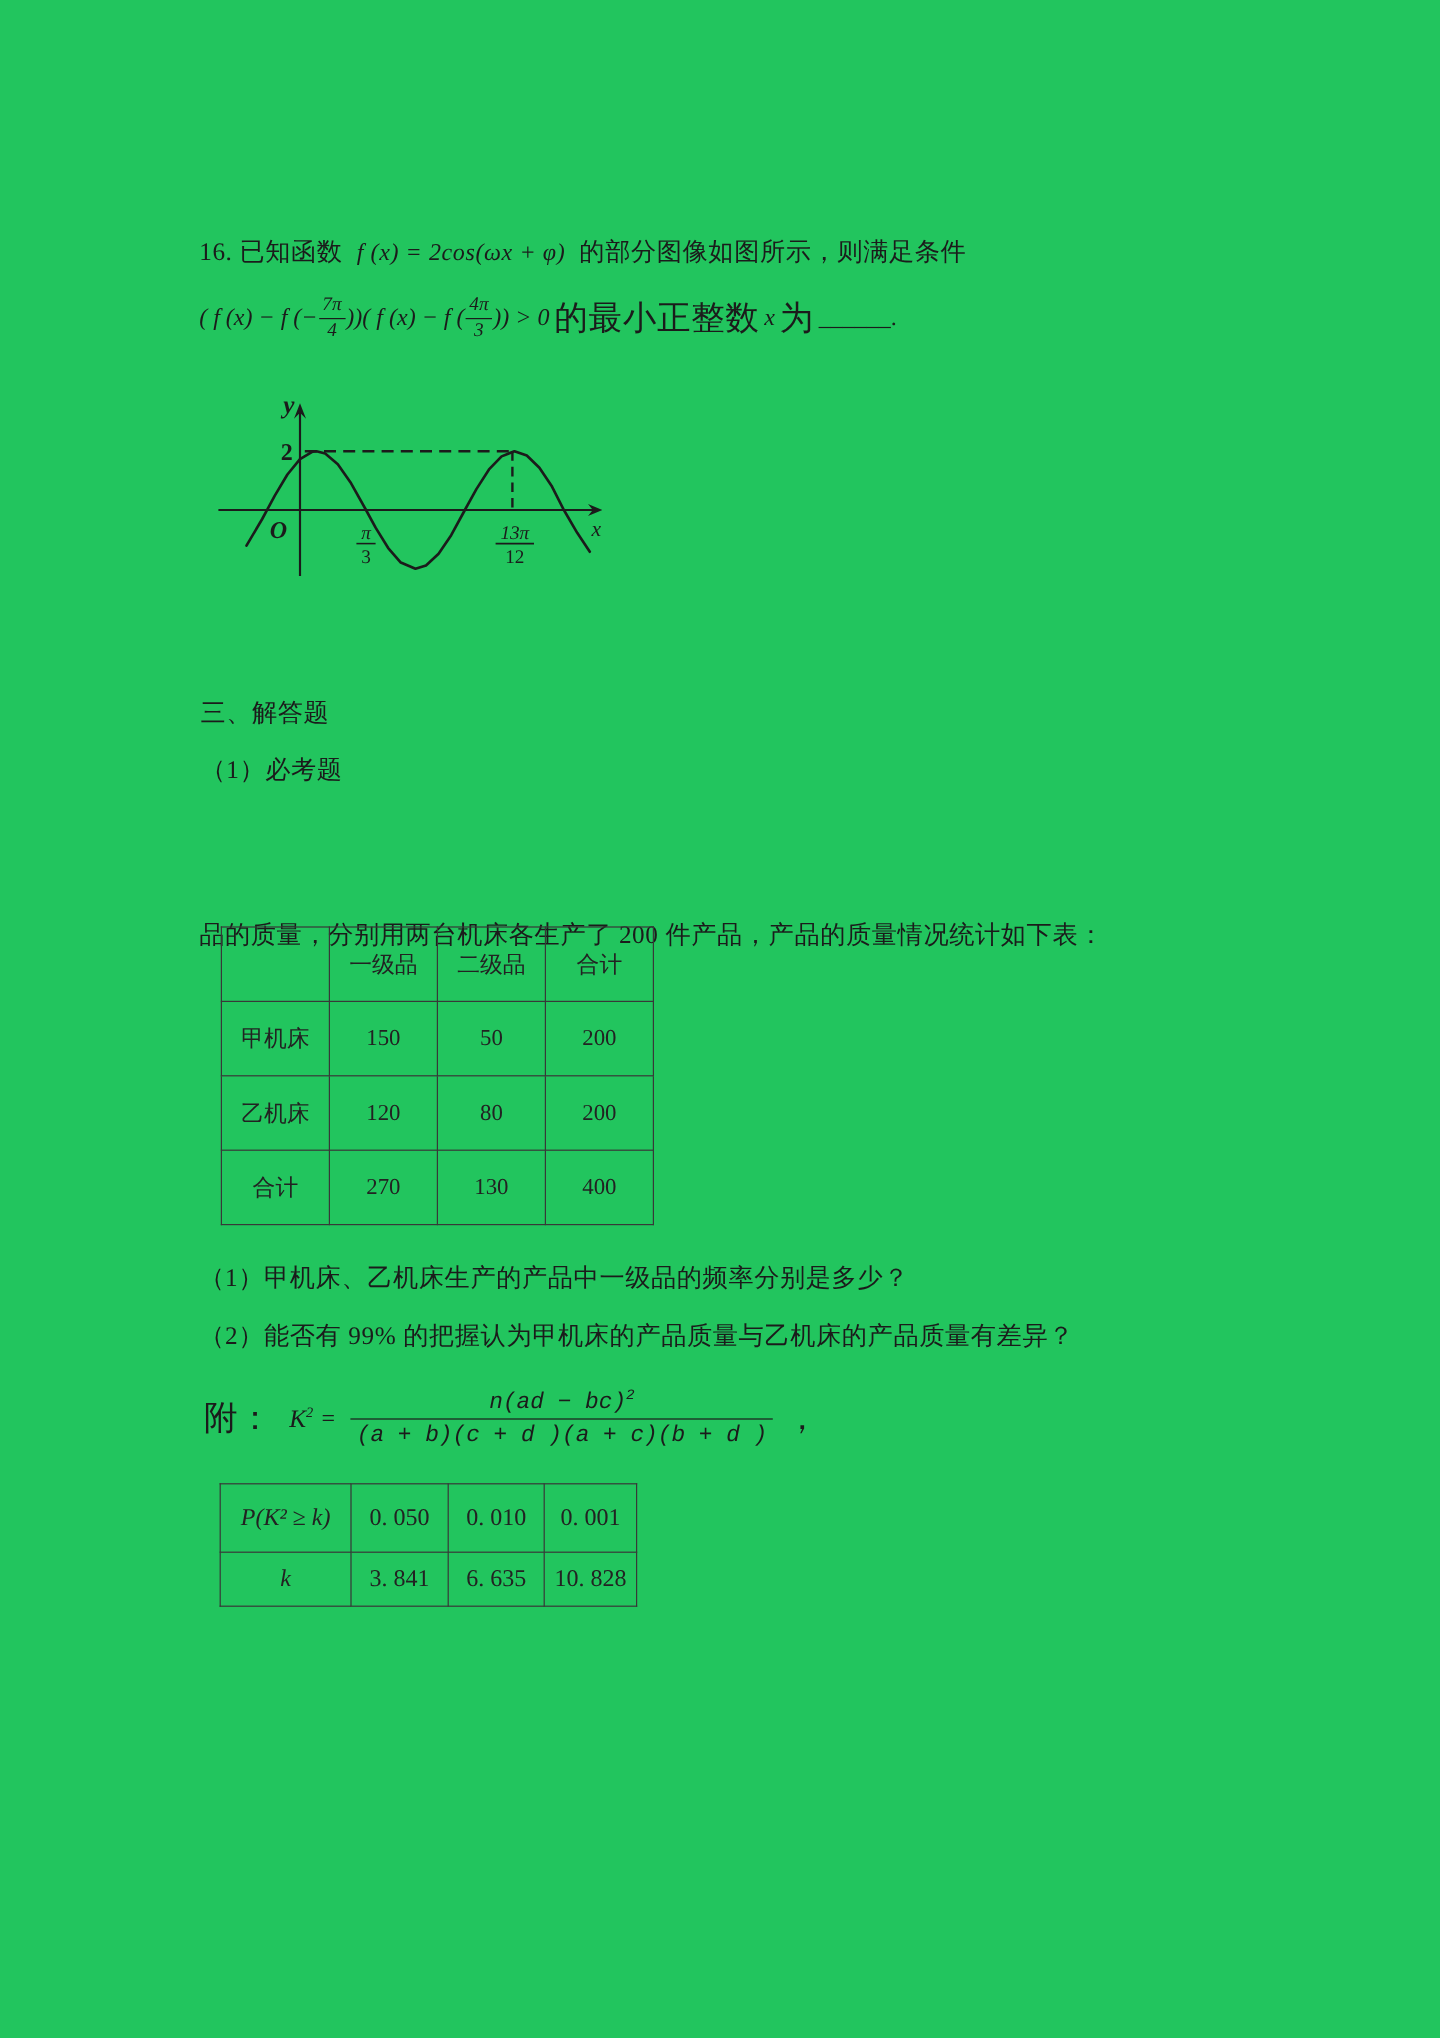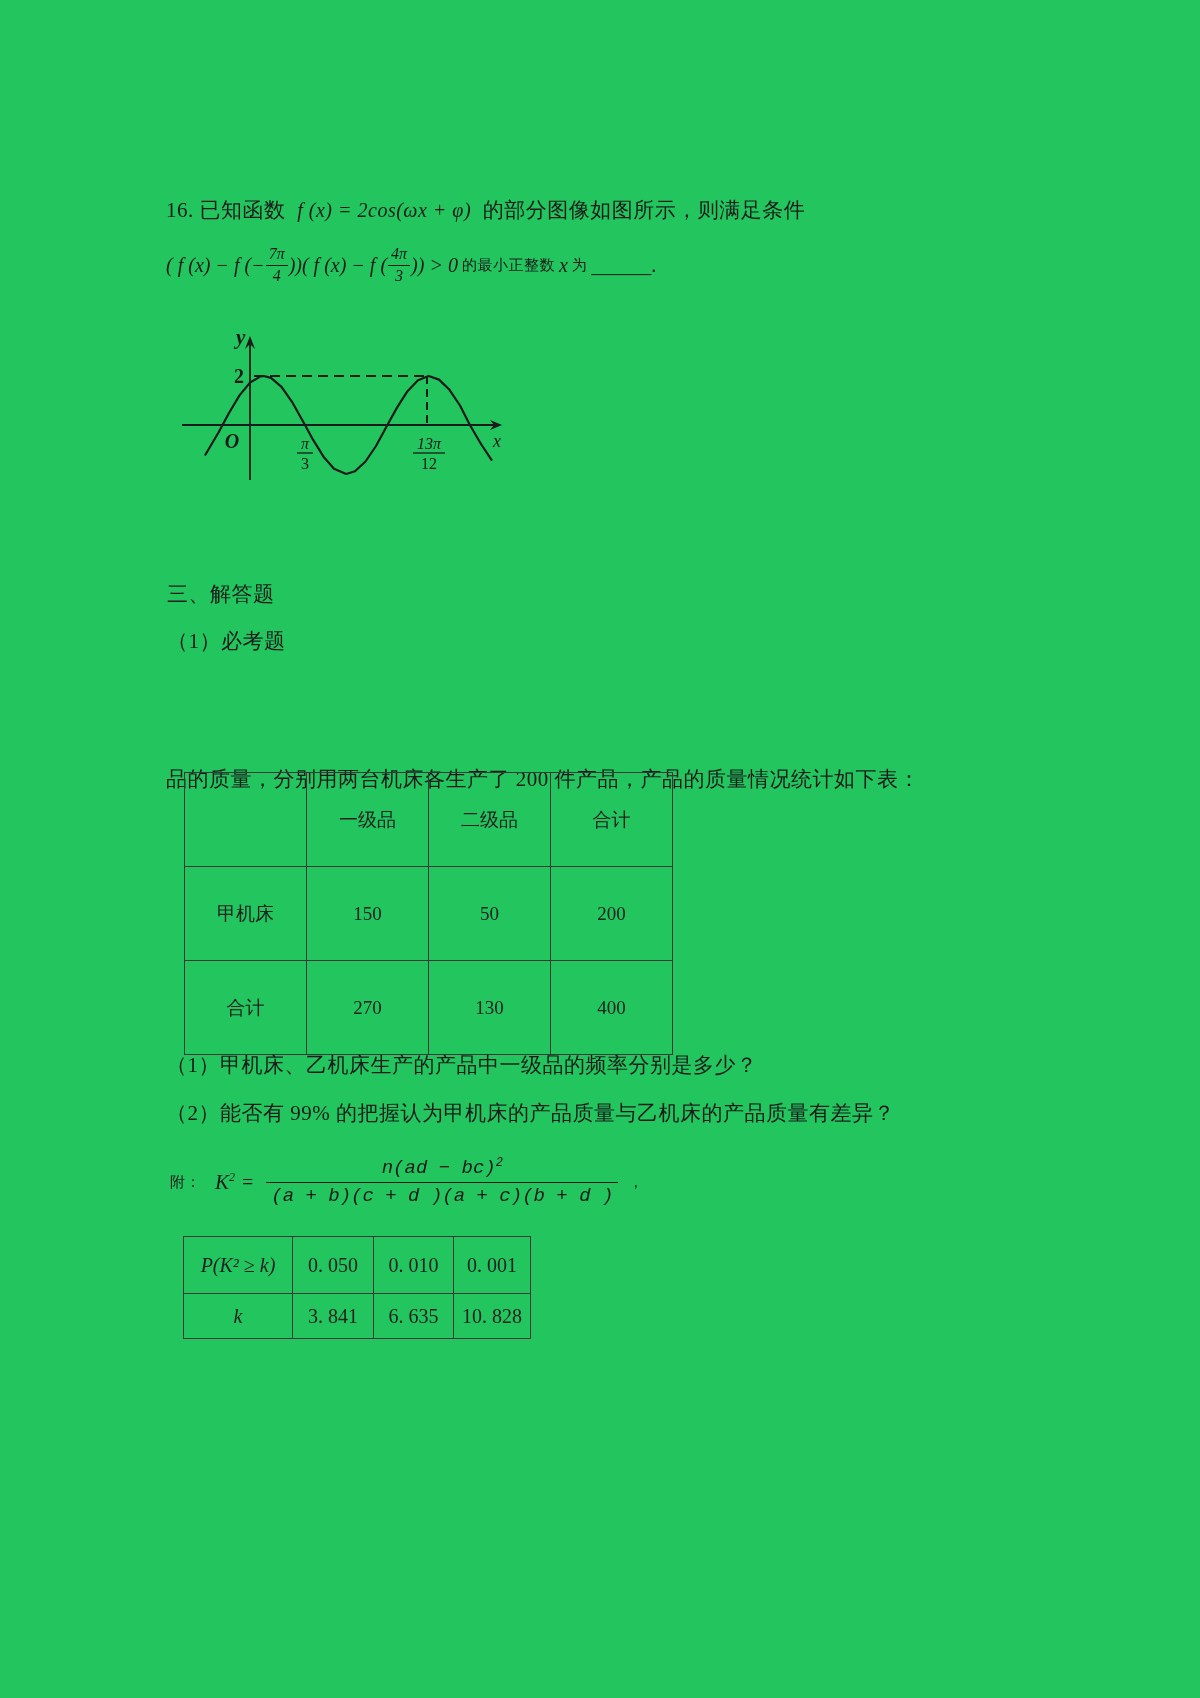--- a/index.html
+++ b/index.html
@@ -5,30 +5,30 @@
   html,body{margin:0;padding:0;background:#ffffff;}
   .page{
     position:relative;width:1200px;height:1698px;background:#22c55e;overflow:hidden;
     color:#1b1b1b;font-family:"Liberation Serif","DejaVu Serif",serif;
   }
   .line{position:absolute;white-space:nowrap;}
   .cjk{font-size:21px;letter-spacing:0.5px;}
   .math{font-style:italic;font-family:"Liberation Serif","DejaVu Serif",serif;}
   .mrow{display:flex;align-items:center;font-size:20px;}
   .mrow .mseg{font-style:italic;}
-  .mrow .cjkseg{font-size:15px;letter-spacing:0.5px;margin:0 4px;}
+  .mrow .cjkseg{font-size:28px;letter-spacing:0.5px;margin:0 4px;}
   .frac{display:inline-flex;flex-direction:column;align-items:center;line-height:1.05;font-size:16px;font-style:italic;margin:0 1px;}
   .frac .num{padding:0 3px 2px;border-bottom:1.3px solid #1b1b1b;text-align:center;}
   .frac .den{padding-top:2px;text-align:center;}
   .bigfrac{display:inline-flex;flex-direction:column;align-items:center;line-height:1.1;font-size:19px;font-style:italic;margin:0 6px;font-family:Liberation Mono, monospace;}
   .bigfrac .num{padding:0 4px 3px;}
   .bigfrac .den{border-top:1.4px solid #1b1b1b;padding:3px 5px 0;}
   sup.s{font-size:12px;vertical-align:super;line-height:0;}
   .t1{position:absolute;left:184px;top:772px;border-collapse:collapse;font-size:19px;color:#222;}
-  .t1 td{border:1.6px solid #383838;width:89px;height:61px;text-align:center;vertical-align:middle;padding:16px;}
+  .t1 td{border:1.6px solid #383838;width:89px;height:61px;text-align:center;vertical-align:middle;padding:0;}
   .t2{position:absolute;left:183px;top:1236px;border-collapse:collapse;font-size:20px;color:#222;}
   .t2 td{border:1.6px solid #383838;text-align:center;vertical-align:middle;padding:0 8px;}
   .t2 tr:nth-child(1) td{height:56px;}
   .t2 tr:nth-child(2) td{height:44px;}
   .t2 .c0{width:92px;}
   .t2 .c1{width:64px;}
   .t2 .c2{width:63px;}
   .t2 .c3{width:60px;}
   .graph{position:absolute;left:168px;top:300px;width:340px;height:185px;}
   svg text{font-family:"Liberation Serif","DejaVu Serif",serif;fill:#1b1b1b;}
@@ -105,20 +105,26 @@
       <td>二级品</td>
       <td>合计</td>
     </tr>
     <tr>
       <td>甲机床</td>
       <td>150</td>
       <td>50</td>
       <td>200</td>
     </tr>
     <tr>
+      <td>乙机床</td>
+      <td>120</td>
+      <td>80</td>
+      <td>200</td>
+    </tr>
+    <tr>
       <td>合计</td>
       <td>270</td>
       <td>130</td>
       <td>400</td>
     </tr>
   </tbody>
     </table>
 
   <div class="line cjk" style="left:166px;top:1051px;">（1）甲机床、乙机床生产的产品中一级品的频率分别是多少？</div>
   <div class="line cjk" style="left:166px;top:1099px;">（2）能否有 99% 的把握认为甲机床的产品质量与乙机床的产品质量有差异？</div>

